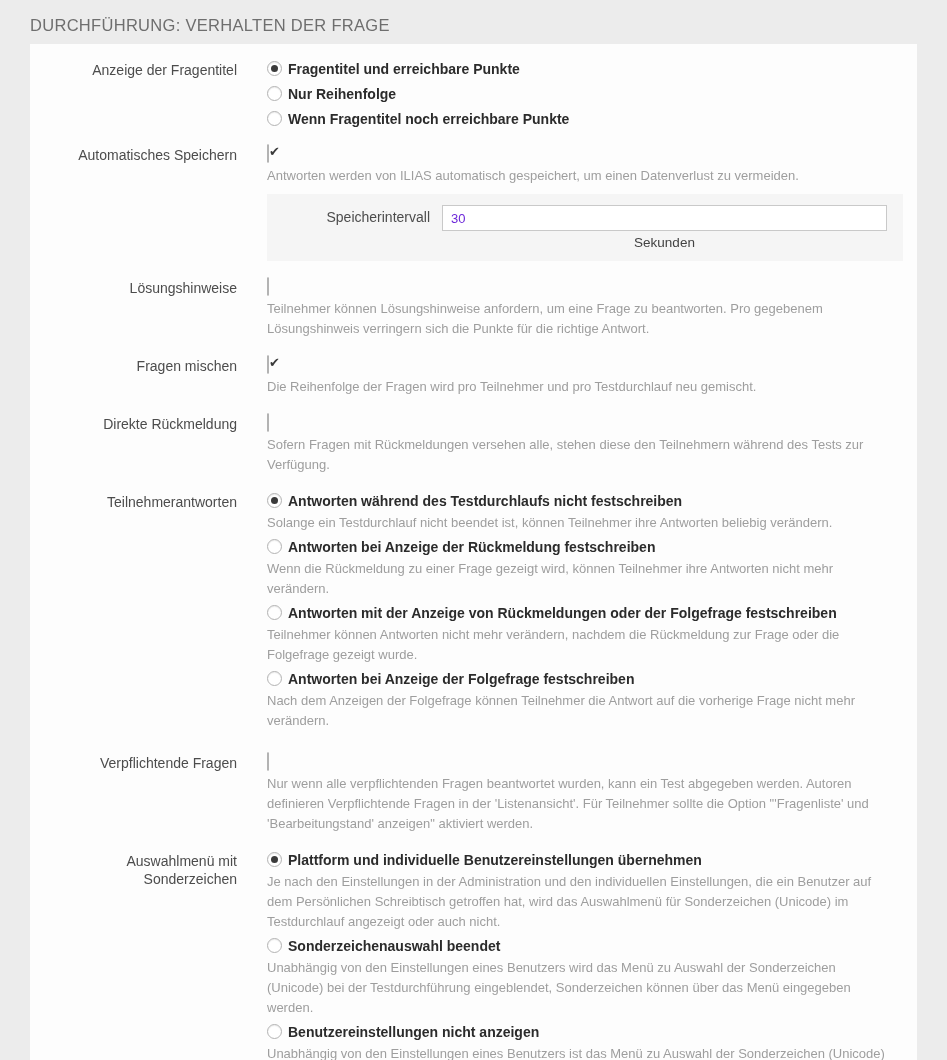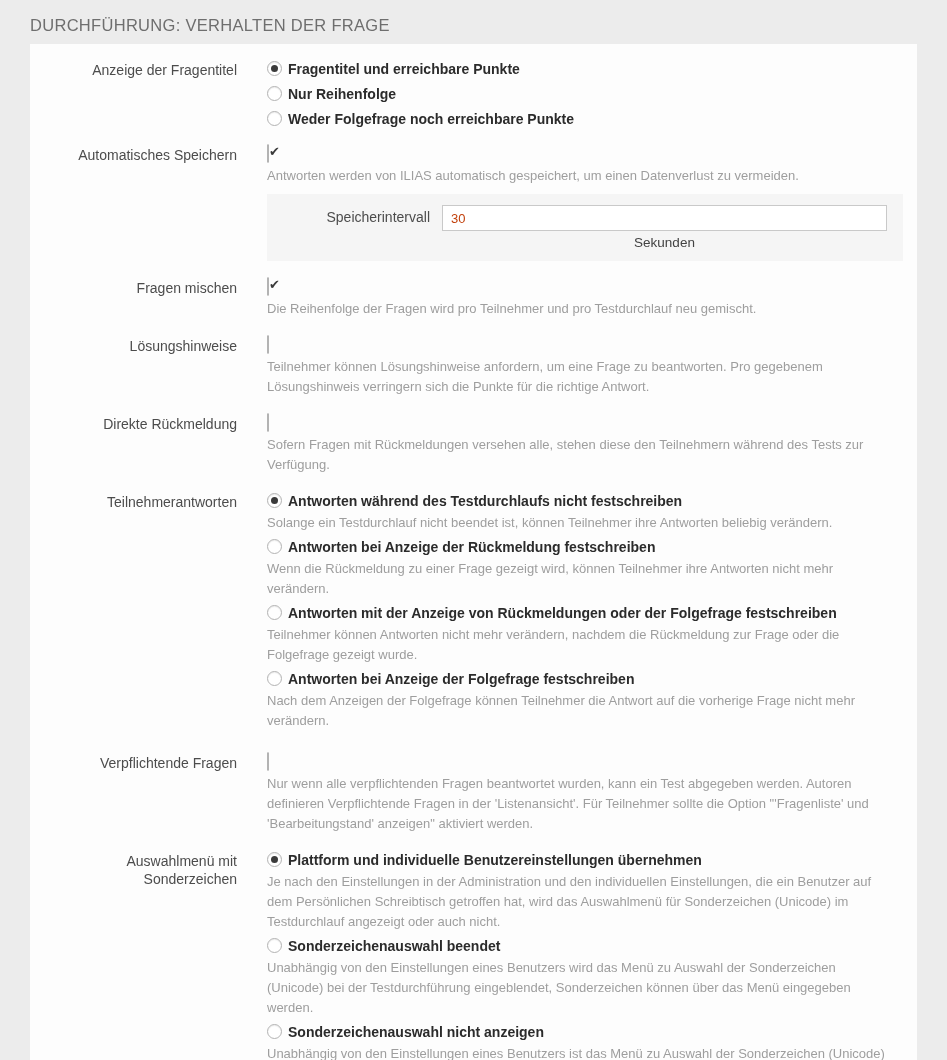--- a/index.html
+++ b/index.html
@@ -103,21 +103,21 @@
     width:163px;flex-shrink:0;text-align:right;
     font-size:14px;color:var(--label-text);
     padding-top:4px;
   }
   .subpanel-field{margin-left:12px;}
   .text-input{
     width:445px;height:26px;
     border:1px solid var(--input-border);
     background:#fff;
     font-family:"Liberation Sans","DejaVu Sans",sans-serif;
-    font-size:13px;color:#c2410c;
+    font-size:13px;color:#6d28d9;
     padding:3px 8px;
     outline:none;
   }
   .unit-label{
     margin-top:4px;
     font-size:13.5px;color:#424242;text-align:center;
   }
 </style>
 </head>
 <body>
@@ -132,57 +132,57 @@
       <div class="option-row">
         <span class="radio selected"></span>
         <span class="option-label">Fragentitel und erreichbare Punkte</span>
       </div>
       <div class="option-row">
         <span class="radio"></span>
         <span class="option-label">Nur Reihenfolge</span>
       </div>
       <div class="option-row">
         <span class="radio"></span>
-        <span class="option-label">Weder Folgefrage noch erreichbare Punkte</span>
+        <span class="option-label">Wenn Fragentitel noch erreichbare Punkte</span>
       </div>
     </div>
   </div>
 
   <div class="form-row">
     <div class="row-label">Automatisches Speichern</div>
     <div class="row-content">
       <span class="checkbox checked"></span>
       <div class="desc">Antworten werden von ILIAS automatisch gespeichert, um einen Datenverlust zu vermeiden.</div>
       <div class="subpanel">
         <div class="subpanel-label">Speicherintervall</div>
         <div class="subpanel-field">
           <input class="text-input" type="text" value="30" style="">
           <div class="unit-label">Sekunden</div>
         </div>
       </div>
     </div>
   </div>
 
   <div class="form-row">
+    <div class="row-label">Lösungshinweise</div>
+    <div class="row-content">
+      <span class="checkbox"></span>
+      <div class="desc">Teilnehmer können Lösungshinweise anfordern, um eine Frage zu beantworten. Pro gegebenem Lösungshinweis verringern sich die Punkte für die richtige Antwort.</div>
+    </div>
+  </div>
+
+  <div class="form-row">
     <div class="row-label">Fragen mischen</div>
     <div class="row-content">
       <span class="checkbox checked"></span>
       <div class="desc">Die Reihenfolge der Fragen wird pro Teilnehmer und pro Testdurchlauf neu gemischt.</div>
     </div>
   </div>
 
   <div class="form-row">
-    <div class="row-label">Lösungshinweise</div>
-    <div class="row-content">
-      <span class="checkbox"></span>
-      <div class="desc">Teilnehmer können Lösungshinweise anfordern, um eine Frage zu beantworten. Pro gegebenem Lösungshinweis verringern sich die Punkte für die richtige Antwort.</div>
-    </div>
-  </div>
-
-  <div class="form-row">
     <div class="row-label">Direkte Rückmeldung</div>
     <div class="row-content">
       <span class="checkbox"></span>
       <div class="desc">Sofern Fragen mit Rückmeldungen versehen alle, stehen diese den Teilnehmern während des Tests zur Verfügung.</div>
     </div>
   </div>
 
   <div class="form-row">
     <div class="row-label">Teilnehmerantworten</div>
     <div class="row-content">
@@ -238,20 +238,20 @@
       <div class="option-block">
         <div class="option-row">
           <span class="radio"></span>
           <span class="option-label">Sonderzeichenauswahl beendet</span>
         </div>
         <div class="desc">Unabhängig von den Einstellungen eines Benutzers wird das Menü zu Auswahl der Sonderzeichen (Unicode) bei der Testdurchführung eingeblendet, Sonderzeichen können über das Menü eingegeben werden.</div>
       </div>
       <div class="option-block">
         <div class="option-row">
           <span class="radio"></span>
-          <span class="option-label">Sonderzeichenauswahl nicht anzeigen</span>
+          <span class="option-label">Benutzereinstellungen nicht anzeigen</span>
         </div>
         <div class="desc">Unabhängig von den Einstellungen eines Benutzers ist das Menü zu Auswahl der Sonderzeichen (Unicode) bei der Testdurchführung ausgeschaltet, Zeichen können nur über die Tastatur eingegeben werden.</div>
       </div>
     </div>
   </div>
 
 </div>
 
 </body></html>

